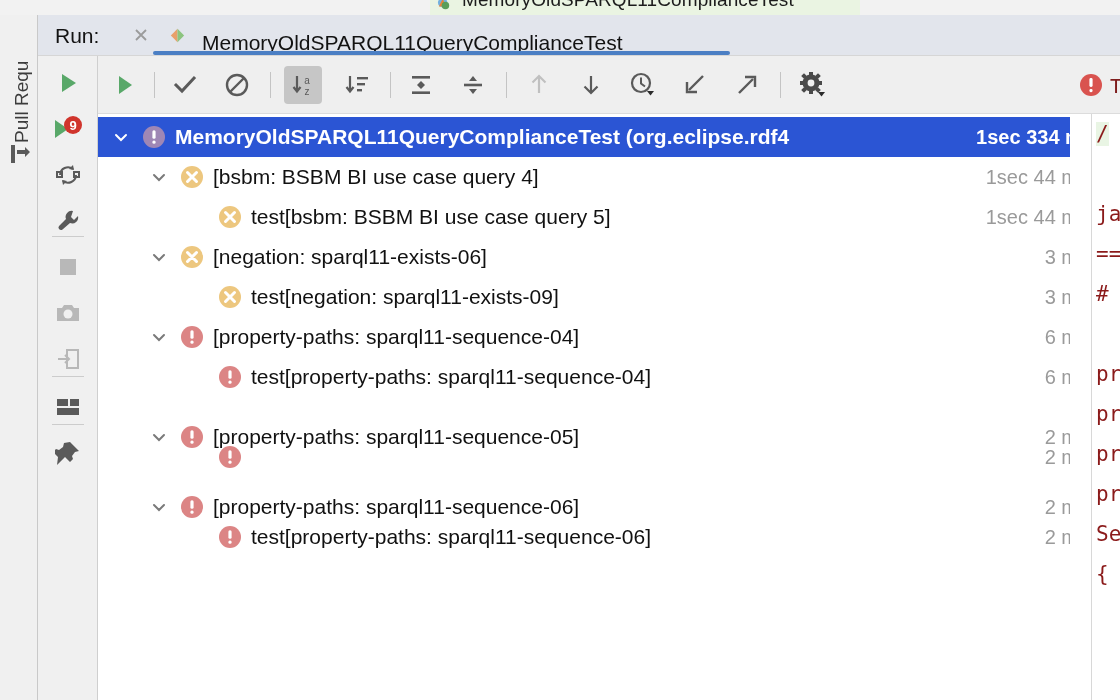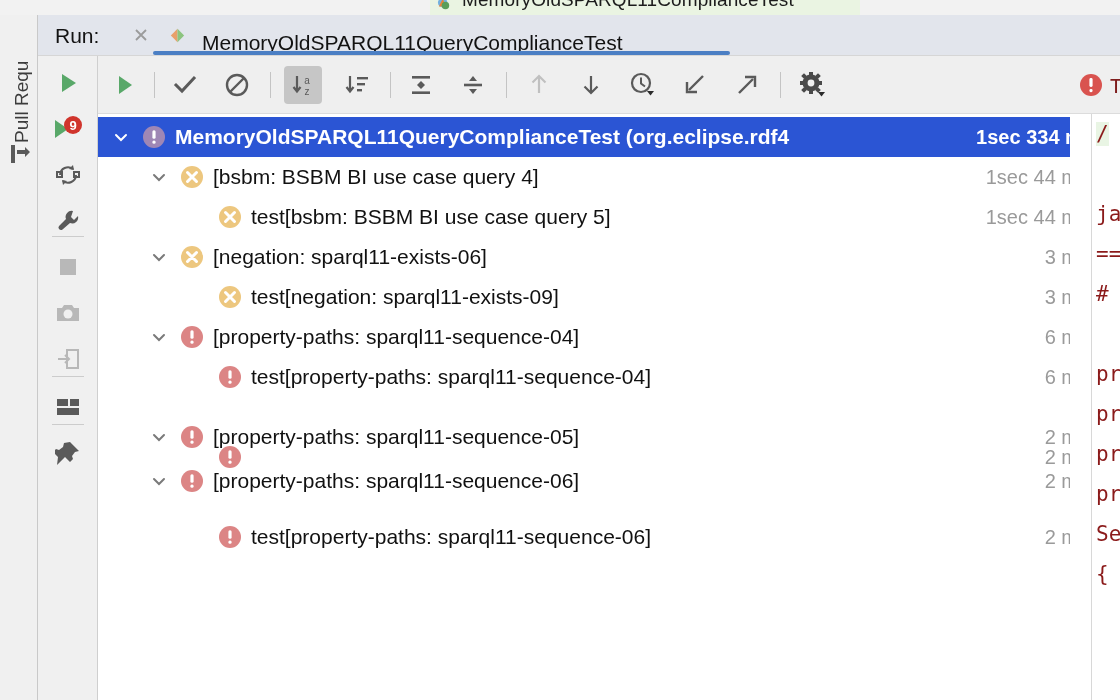--- a/index.html
+++ b/index.html
@@ -540,21 +540,21 @@
           <div class="trow" style="top: 323px;">
             <span class="st-icon" style="left: 120px;">
               <svg width="24" height="24" viewBox="0 0 24 24">
                 <circle cx="12" cy="12" r="11" fill="#dc8585"></circle>
                 <rect x="10.4" y="5.2" width="3.2" height="8.6" rx="1.5" fill="#ffffff"></rect>
                 <rect x="10.4" y="15.6" width="3.2" height="3.2" rx="1.5" fill="#ffffff"></rect>
               </svg>
             </span>
             <span class="tdur">2 ms</span>
           </div>
-          <div class="trow" style="top: 347px;">
+          <div class="trow" style="top: 373px;">
             <span class="chevron" style="left: 50px;">
               <svg width="20" height="20" viewBox="0 0 20 20">
                 <path d="M5 8 L10 13 L15 8" stroke="#7a7a7a" stroke-width="2" fill="none" stroke-linecap="round"></path>
               </svg>
             </span>
             <span class="st-icon" style="left: 82px;">
               <svg width="24" height="24" viewBox="0 0 24 24">
                 <circle cx="12" cy="12" r="11" fill="#dc8585"></circle>
                 <rect x="10.4" y="5.2" width="3.2" height="8.6" rx="1.5" fill="#ffffff"></rect>
                 <rect x="10.4" y="15.6" width="3.2" height="3.2" rx="1.5" fill="#ffffff"></rect>

